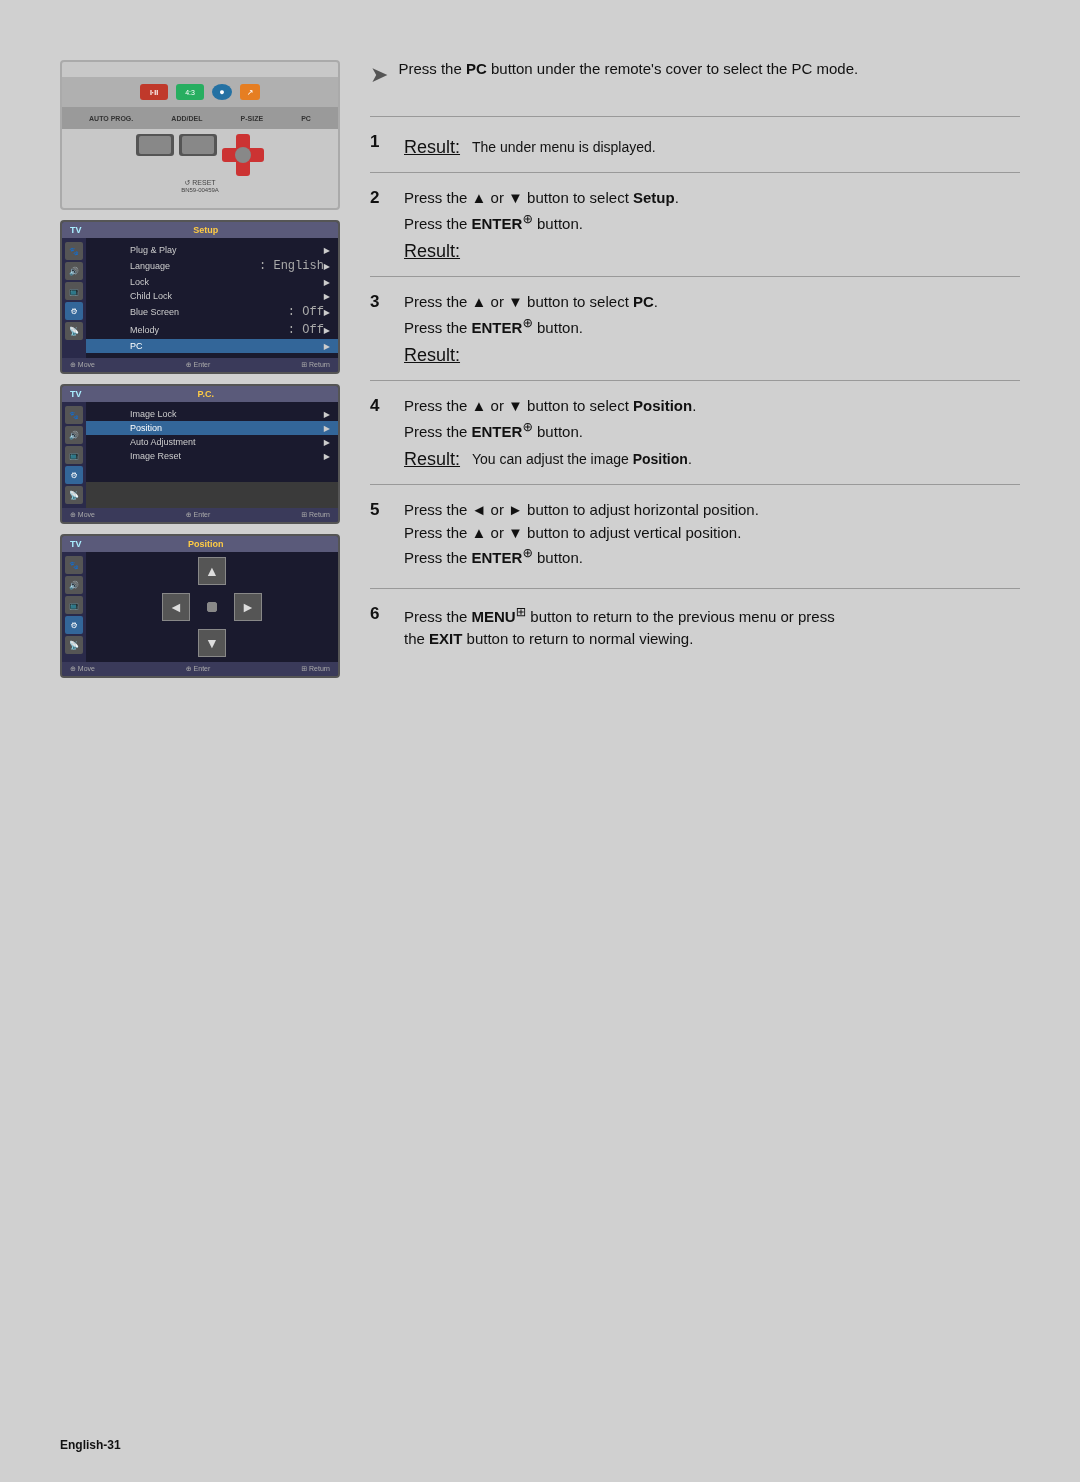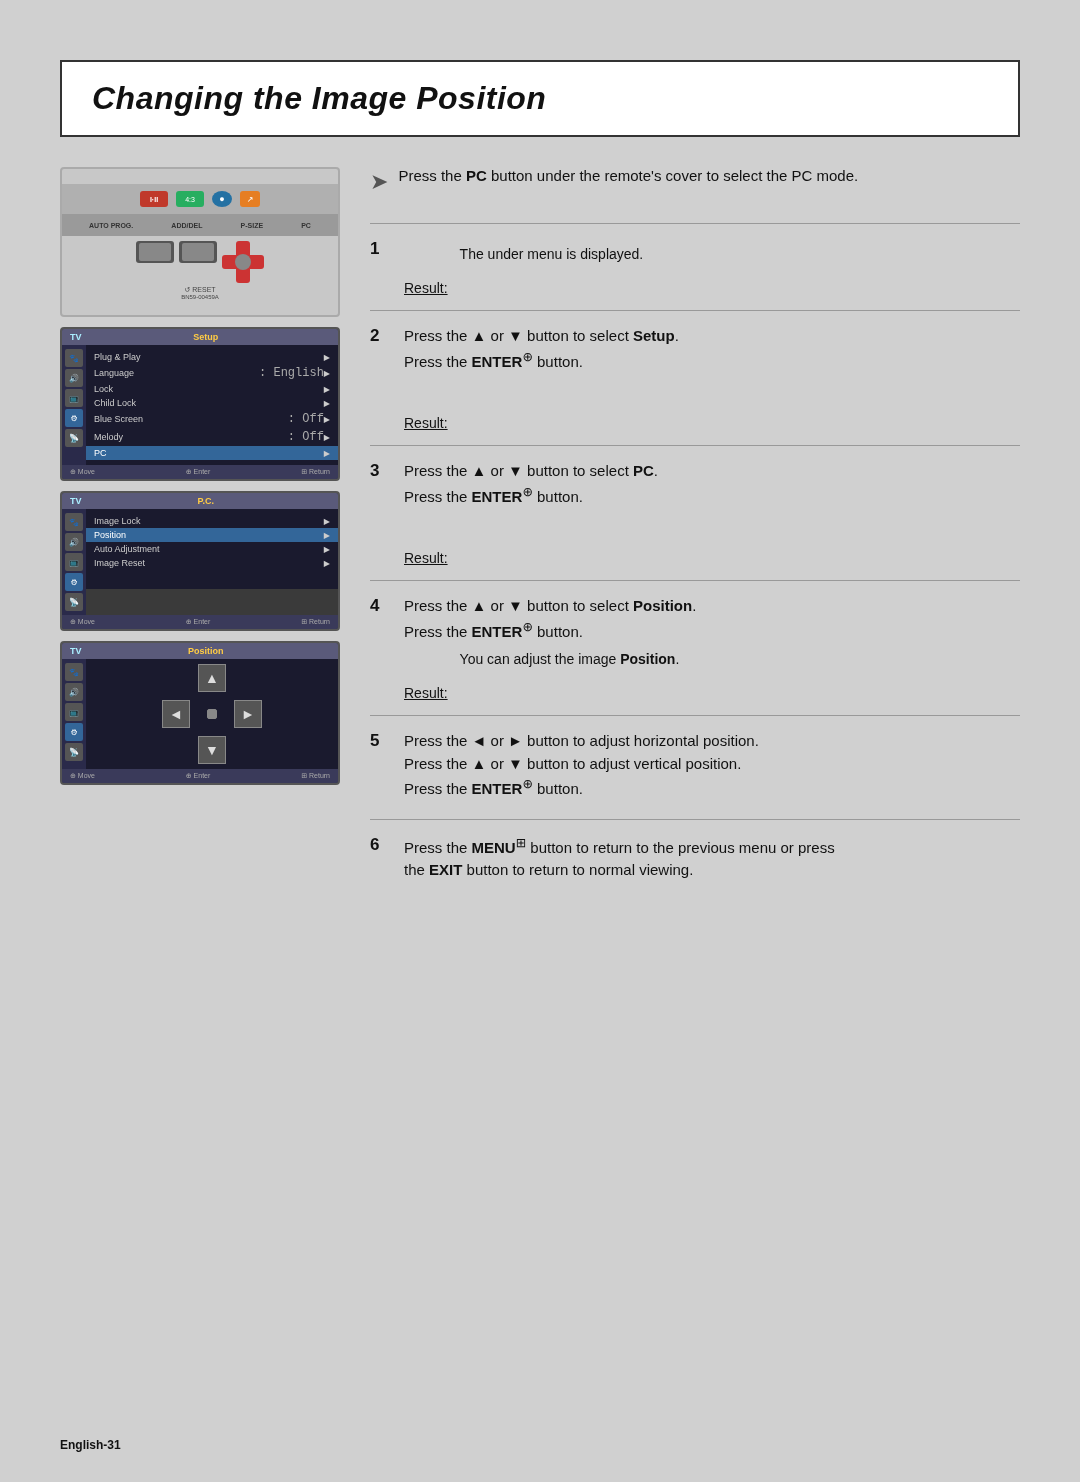--- a/index.html
+++ b/index.html
@@ -180,20 +180,21 @@
       font-size: 9px;
       color: #ccc;
       cursor: pointer;
     }
     .tv-menu-item.selected {
       background: #336699;
       color: #fff;
     }
     .tv-menu-item .item-label {
       flex: 1;
+      margin-left: 36px;
     }
     .tv-menu-item .item-value {
       color: #aaa;
       font-size: 12px;
       font-family: Liberation Mono, monospace;
     }
     .tv-menu-item .item-arrow {
       color: #ccc;
       font-size: 8px;
     }
@@ -281,22 +282,21 @@
     }
     .step-result {
       display: flex;
       gap: 12px;
       font-size: 14px;
       margin-top: 6px;
     }
     .result-label {
       text-decoration: underline;
       flex-shrink: 0;
-      font-size: 14px;
-      margin-top: 36px;
+      font-size: 18px;
     }
     .result-text {
       font-size: 14px;
       line-height: 1.5;
     }
     b { font-weight: bold; }
     .page-footer {
       position: absolute;
       bottom: 30px;
       left: 60px;
@@ -326,23 +326,20 @@
     .tv-main-content {
       flex: 1;
     }
   </style>
 </head>
 <body>
 
 <div class="page">
   <div class="content-area">
 
-    <div class="title-box">
-      <h1>Changing the Image Position</h1>
-    </div>
 
     <div class="main-columns">
 
       <div class="left-col">
 
         <div class="remote-img">
           <div class="remote-top-bar">
             <div class="btn-red">
                 <span style="font-size:7px;font-weight:bold;">I·II</span>
               </div>

